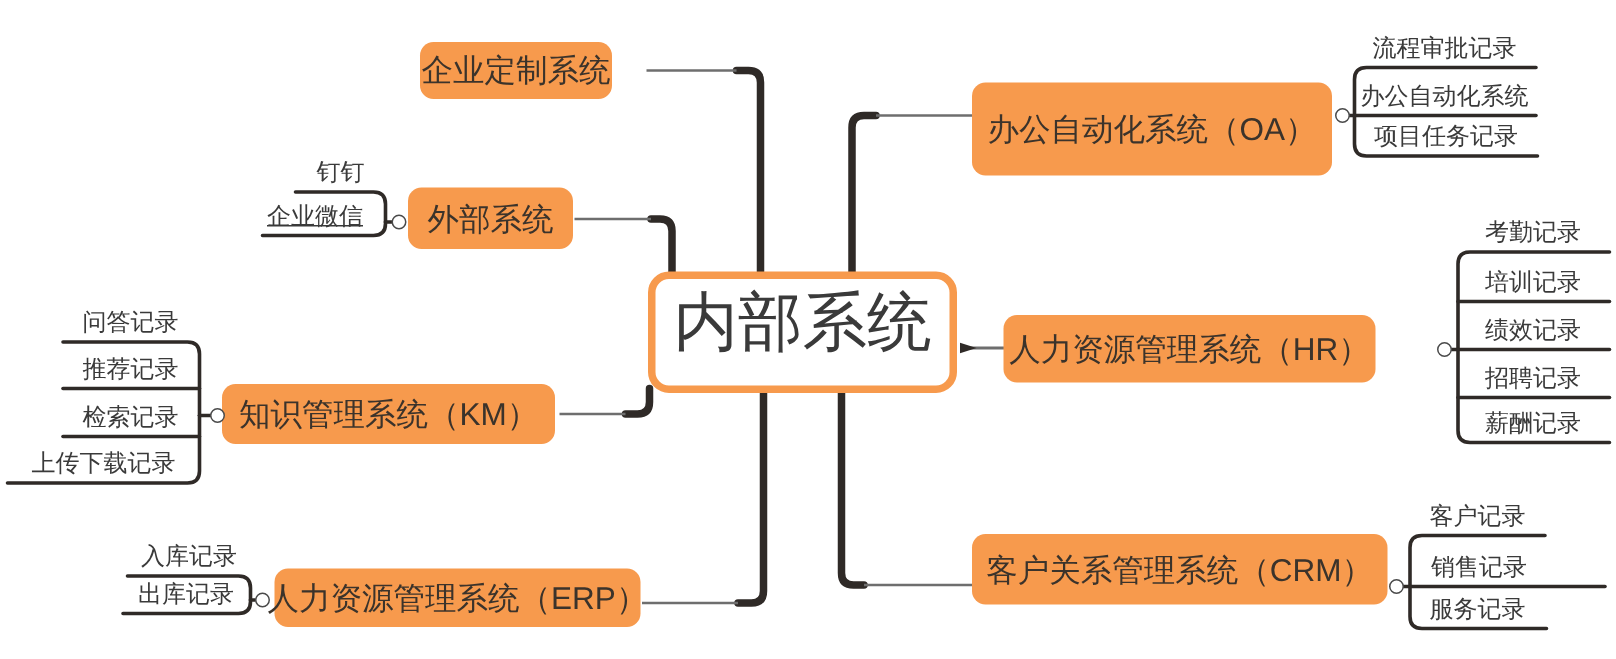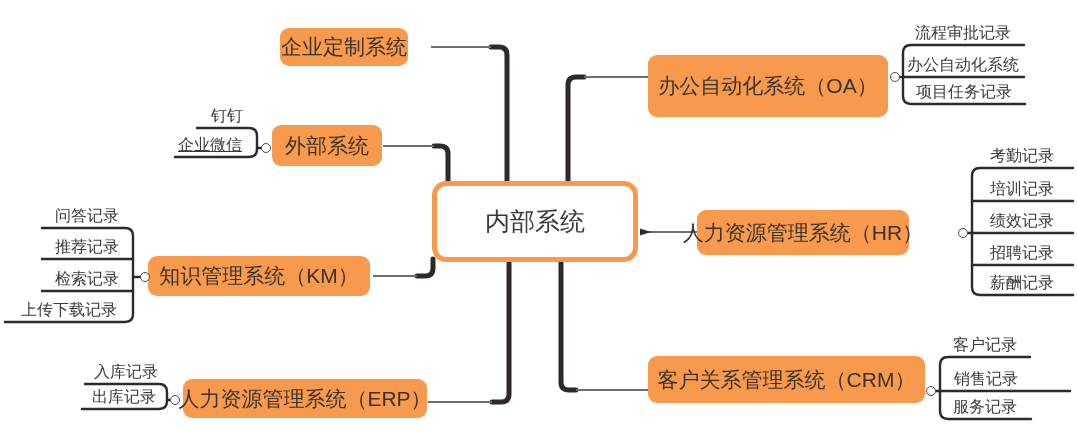--- a/index.html
+++ b/index.html
@@ -12,22 +12,22 @@
     position:absolute;box-sizing:border-box;
     background:var(--topic-fill,#F79A4D);
     border-radius:9px;
     display:flex;align-items:center;justify-content:center;
     color:#3B332B;font-size:21px;white-space:nowrap;
     z-index:2;cursor:default;
   }
   .root-topic{
     position:absolute;box-sizing:border-box;background:#ffffff;
     border:5px solid var(--topic-fill,#F79A4D);border-radius:14px;
-    display:flex;align-items:center;justify-content:center;
-    color:#3A3A3A;font-size:25px;white-space:nowrap;z-index:2;
+    display:flex;justify-content:center;
+    color:#3A3A3A;font-size:43px;white-space:nowrap;z-index:2;
   }
   .subtopic-label{
     position:absolute;width:160px;height:20px;line-height:20px;
     text-align:center;font-size:16px;color:#3A3A3A;white-space:nowrap;
     z-index:2;
   }
   .toggle{
     position:absolute;width:10px;height:10px;box-sizing:border-box;
     border:1.5px solid #4A4A4A;background:#fff;border-radius:50%;z-index:3;
   }
@@ -100,21 +100,21 @@
   </div>
   <div class="topic" style="left:148px;top:256px;width:222px;height:40px;">
     <span>知识管理系统（KM）</span>
   </div>
   <div class="topic" style="left:183px;top:379px;width:244px;height:39px;">
     <span>人力资源管理系统（ERP）</span>
   </div>
   <div class="topic" style="left:648px;top:55px;width:240px;height:62px;">
     <span>办公自动化系统（OA）</span>
   </div>
-  <div class="topic" style="left:697px;top:210px;width:212px;height:45px;">
+  <div class="topic" style="left:669px;top:210px;width:248px;height:45px;">
     <span>人力资源管理系统（HR）</span>
   </div>
   <div class="topic" style="left:648px;top:356px;width:277px;height:47px;">
     <span>客户关系管理系统（CRM）</span>
   </div>
 
   <div class="toggle" style="left:261px;top:143px;"></div>
   <div class="toggle" style="left:140px;top:272px;"></div>
   <div class="toggle" style="left:170px;top:395px;"></div>
   <div class="toggle" style="left:890px;top:72px;"></div>

